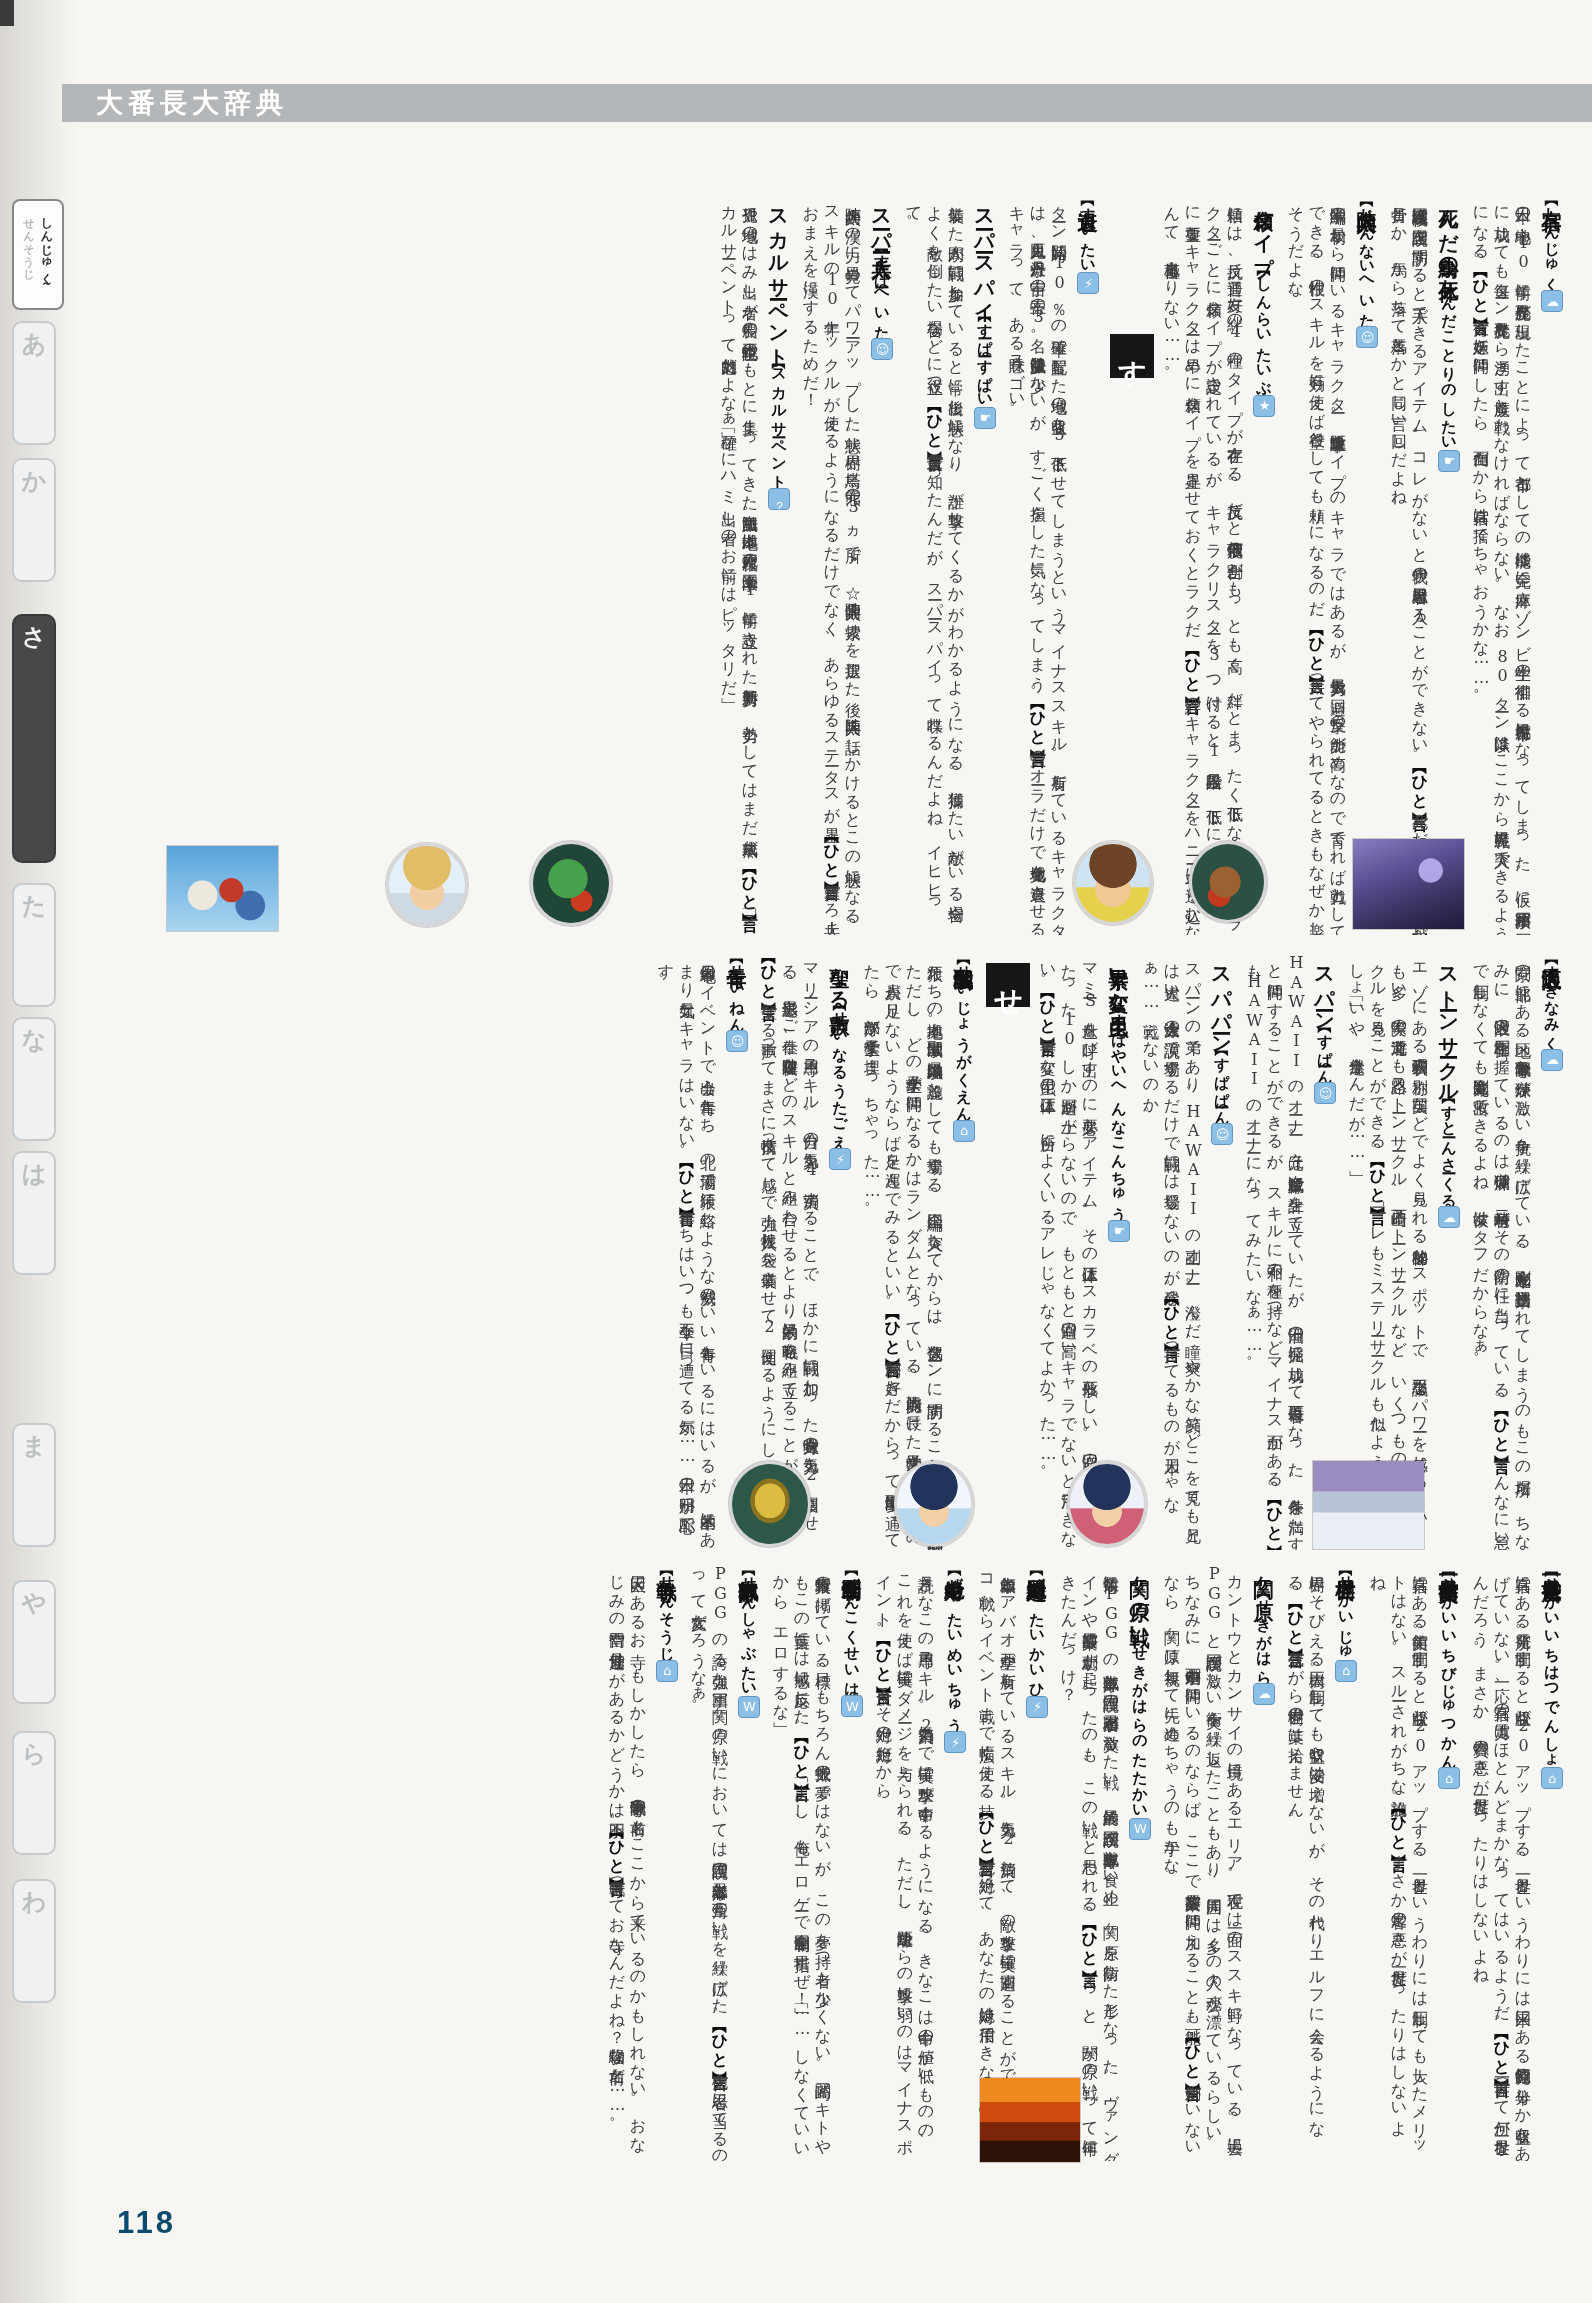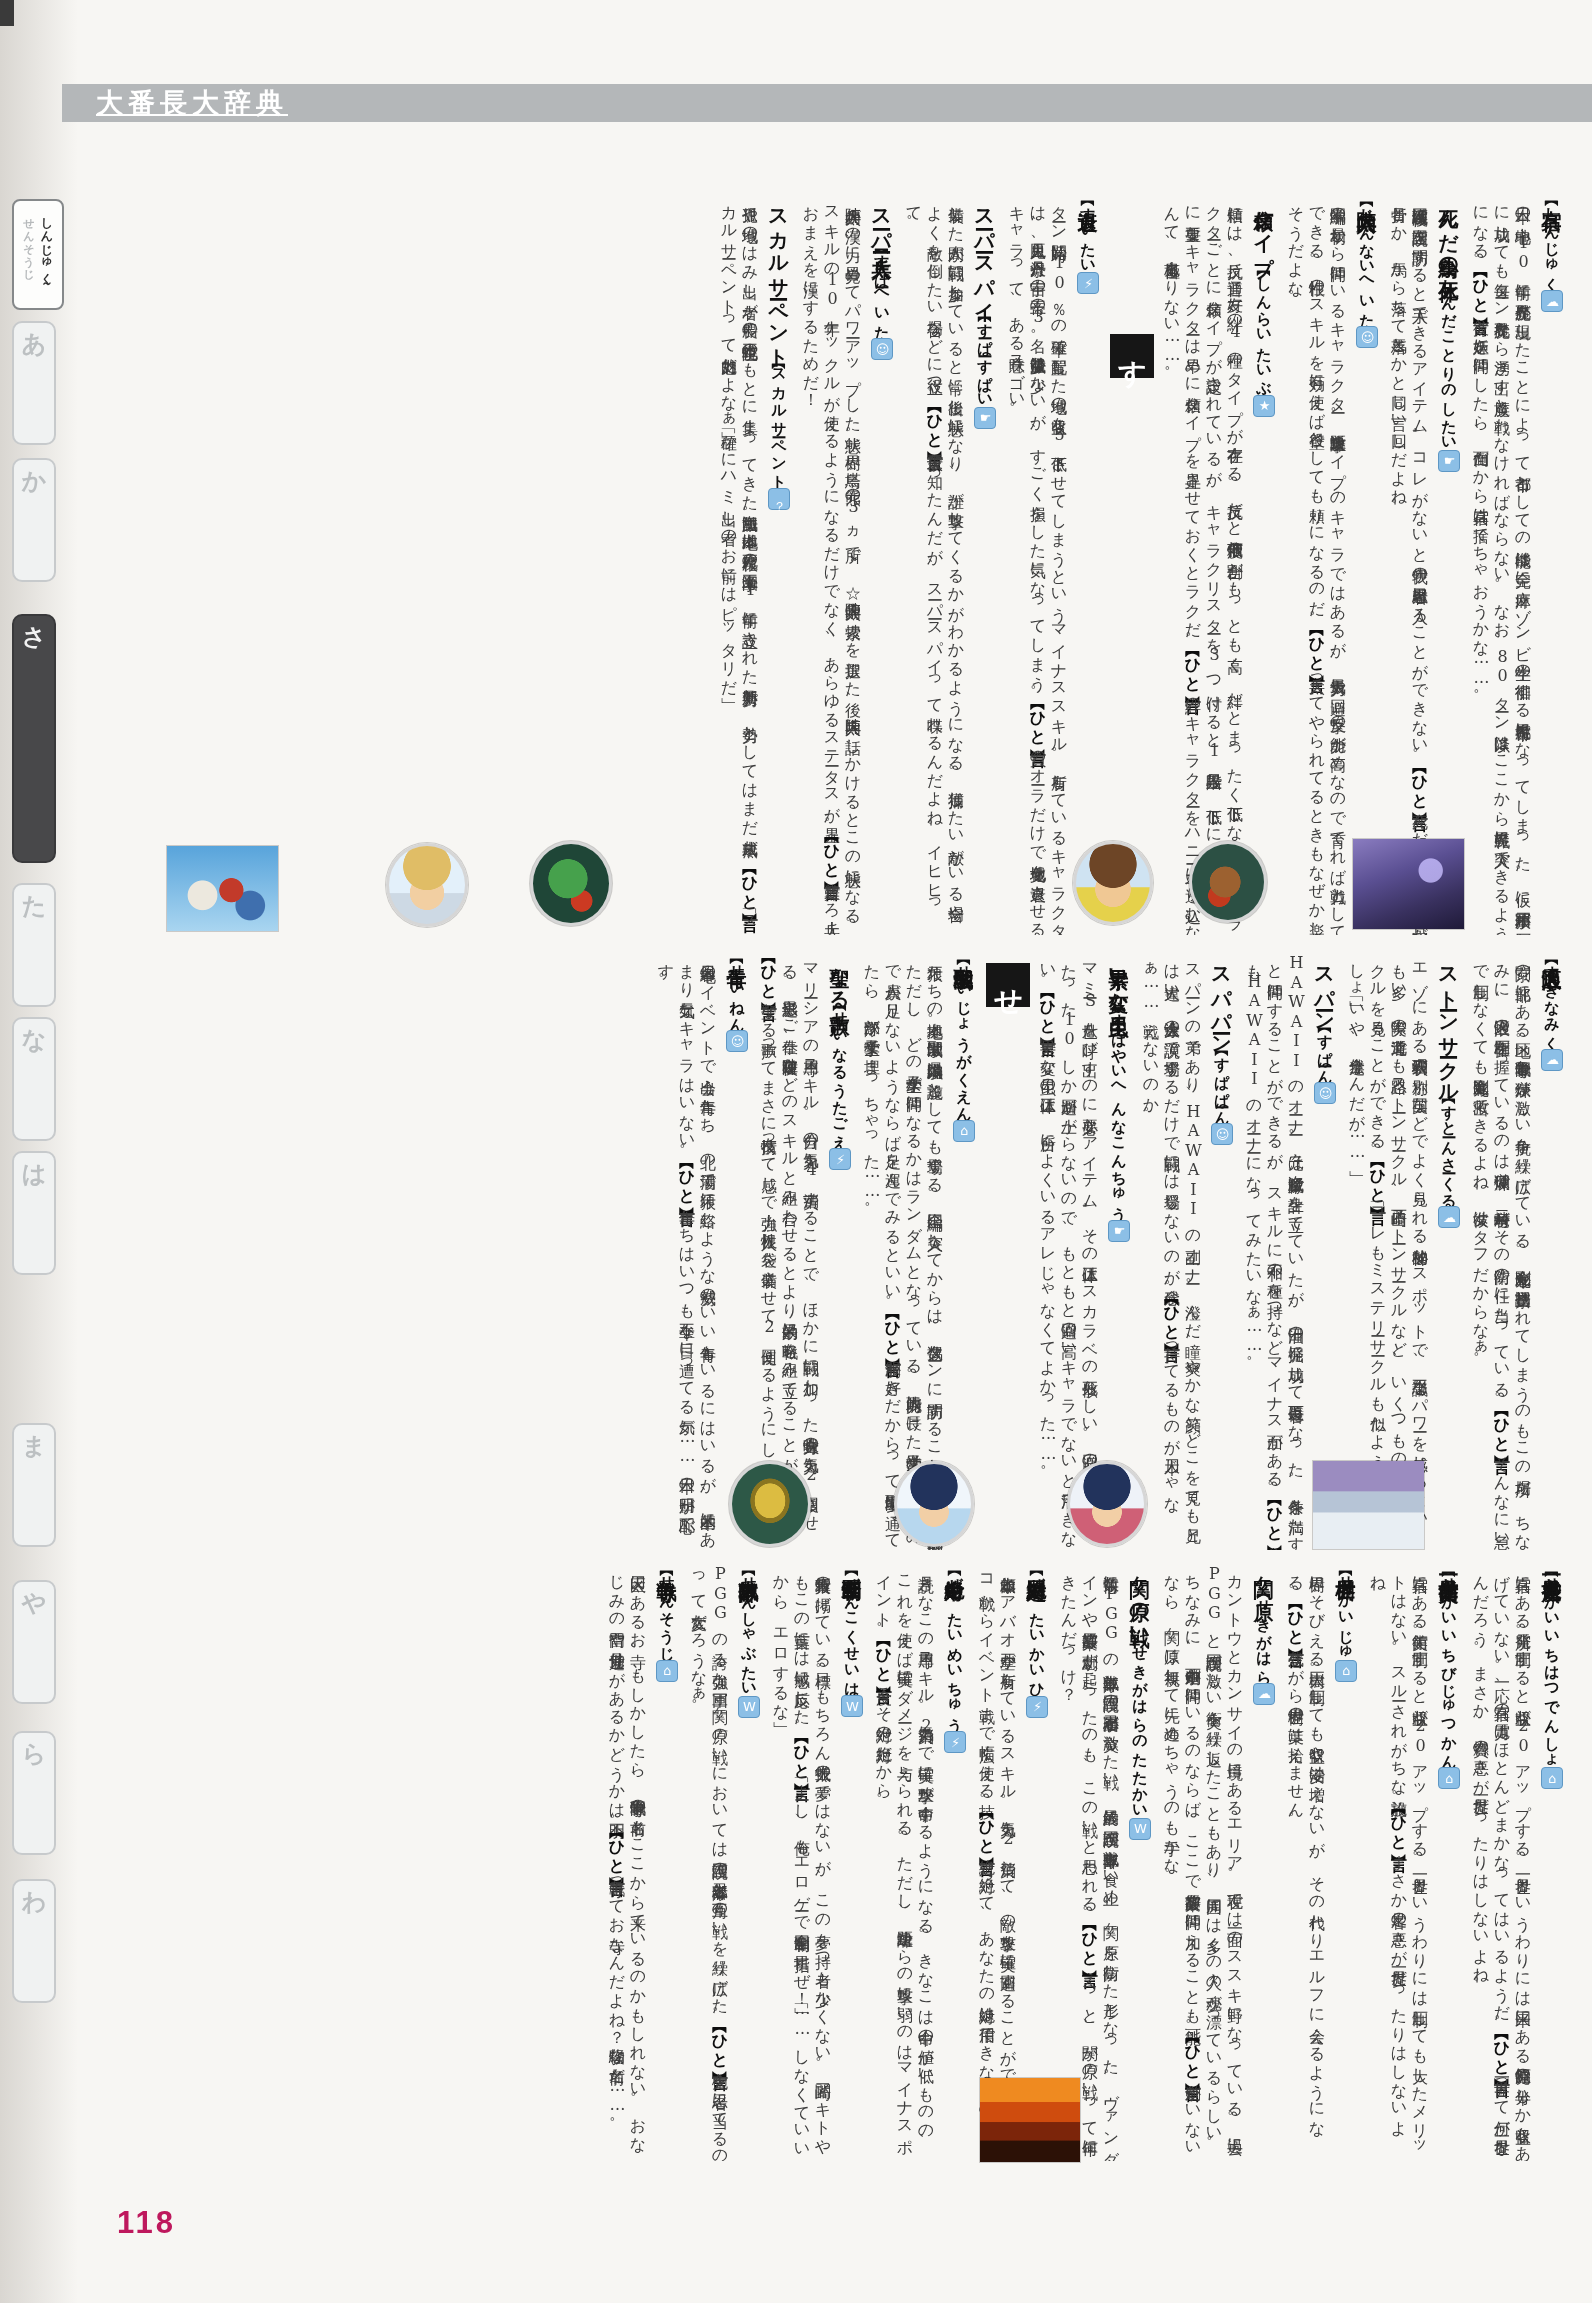--- a/index.html
+++ b/index.html
@@ -12,21 +12,21 @@
   .scan-shade{
     position:absolute;left:0;top:0;bottom:0;width:78px;z-index:0;
     background:linear-gradient(90deg,#d9d6d1 0%, rgba(217,214,209,0) 100%);
   }
   .corner-mark{position:absolute;left:0;top:0;width:14px;height:26px;background:#3a3a3a;}
   
   .header-bar{
     position:absolute;left:62px;top:84px;right:0;height:38px;z-index:2;
     background:#b4b7b9;color:#ffffff;
     font-family:"Liberation Sans", sans-serif;font-weight:bold;
-    font-size:27px;line-height:38px;padding-left:34px;letter-spacing:5px;box-sizing:border-box;text-decoration:underline;
+    font-size:27px;line-height:38px;padding-left:34px;letter-spacing:5px;box-sizing:border-box;
   }
   
   .sidebar{position:absolute;left:0;top:0;bottom:0;width:70px;z-index:3;}
   .range-tab{
     position:absolute;left:12px;top:199px;height:111px;box-sizing:border-box;
     writing-mode:vertical-rl;text-orientation:mixed;
     background:#fdfdfc;border:2px solid #85888a;border-radius:8px;
     padding:8px 5px;font-family:"DejaVu Sans", sans-serif;font-weight:bold;
   }
   .range-tab .rt1{font-size:12px;color:#2e2e2e;display:inline-block;}
@@ -112,21 +112,21 @@
     linear-gradient(180deg,#f0f6fb 0 55%,#b7d7ee 56% 100%);}
   .pic-beetle{background:
     radial-gradient(ellipse at 50% 46%,#dcbc41 0 28%,#8a7420 29% 36%,transparent 37%),
     #2d5847;}
   .pic-sunset{background:
     linear-gradient(180deg,#ef8a20 0 28%,#cf4c0e 29% 52%,#7c250a 53% 74%,#2c1106 75% 100%);}
   
   .page-number{
     position:absolute;left:117px;top:2205px;
     font-family:"Liberation Sans", sans-serif;font-weight:bold;
-    font-size:31px;color:#be185d;letter-spacing:3px;
+    font-size:31px;color:#0c4a6e;letter-spacing:3px;
   }
 </style>
 </head>
 <body>
 
 <div class="scan-shade"></div>
 <div class="corner-mark"></div>
 
 <div class="header-bar">
   <span>大番長大辞典</span>

